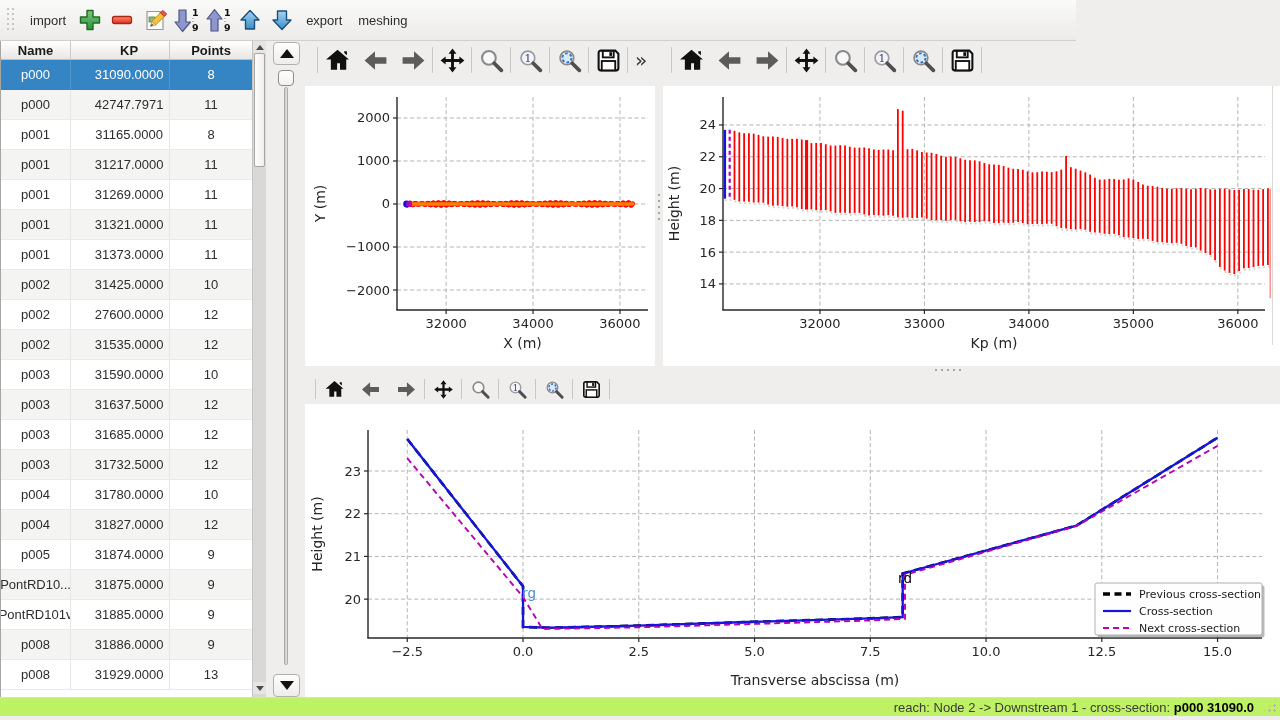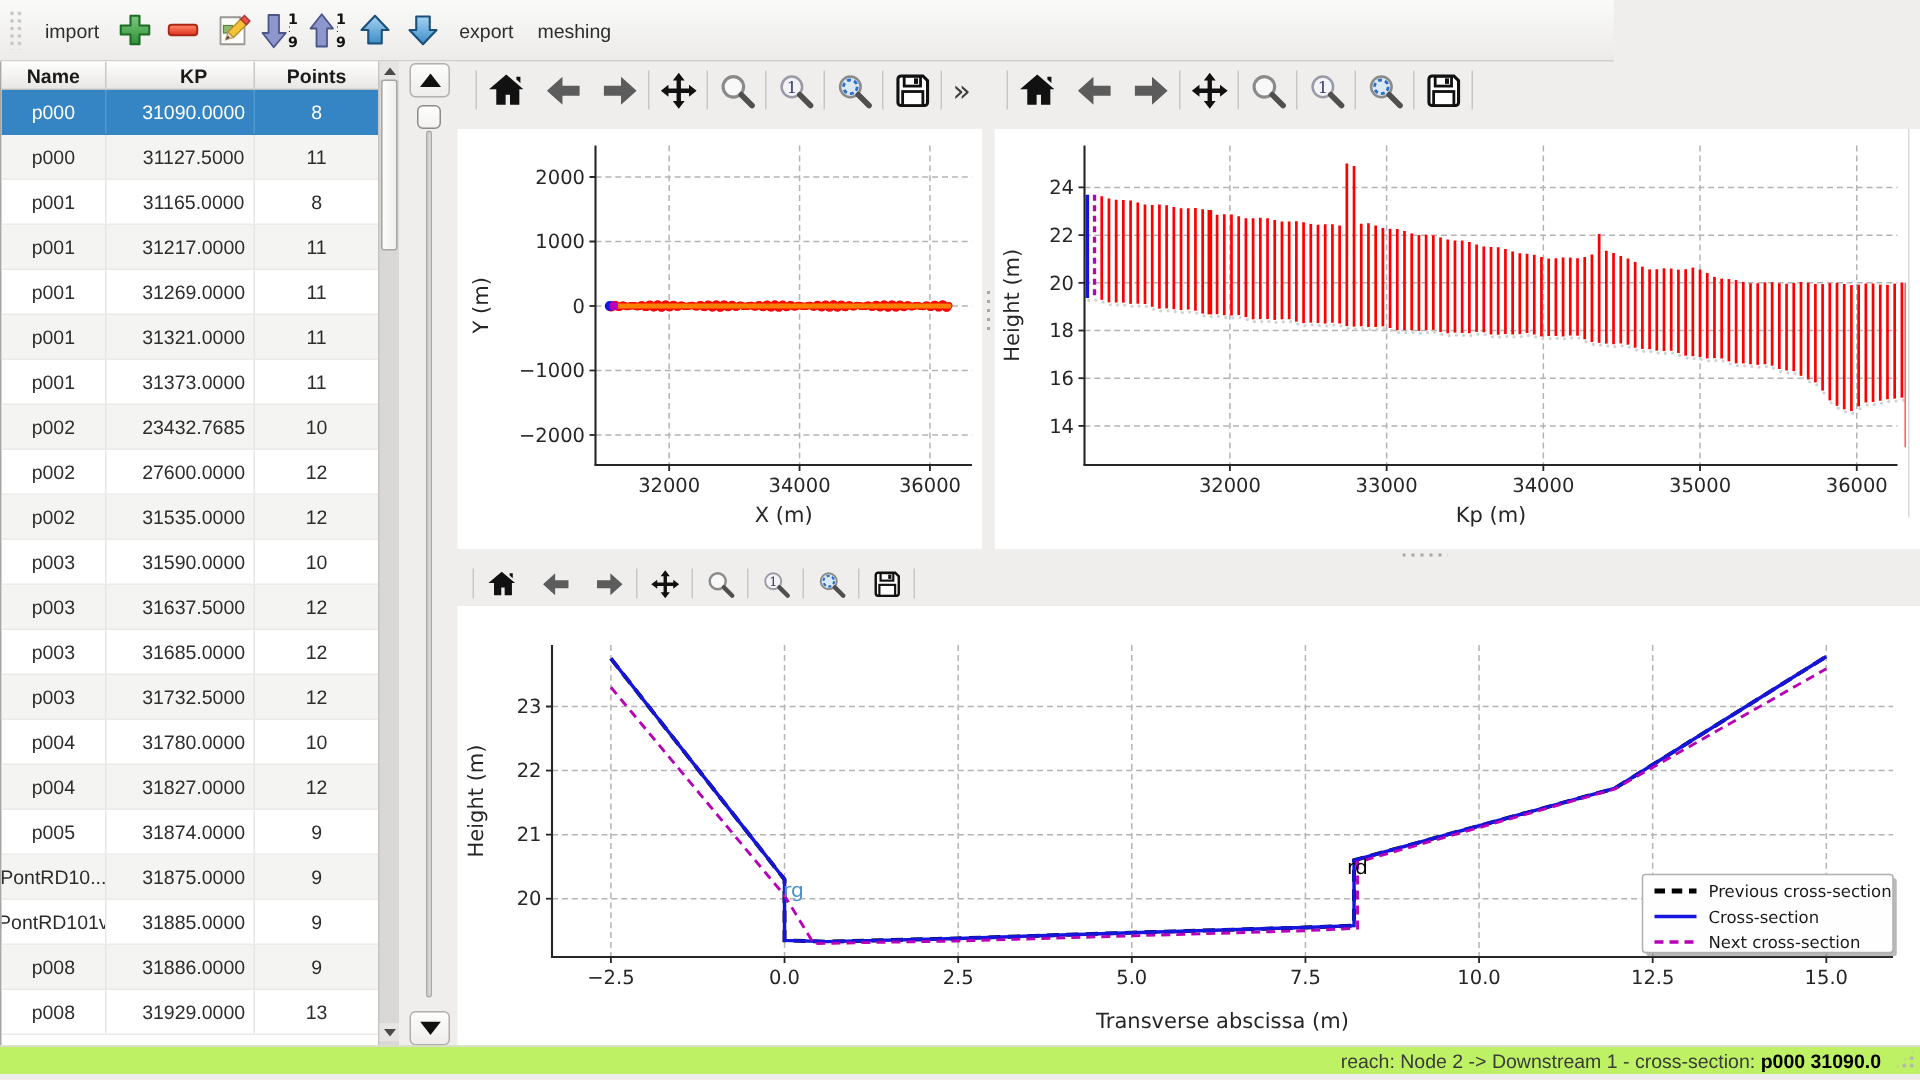--- a/index.html
+++ b/index.html
@@ -189,21 +189,21 @@
       <div class="hc c2">Points</div>
     </div>
   <div id="tbl-body">
       <div class="trow selected">
         <div class="tc c0">p000</div>
         <div class="tc c1">31090.0000</div>
         <div class="tc c2">8</div>
       </div>
       <div class="trow alt">
         <div class="tc c0">p000</div>
-        <div class="tc c1">31127.5000</div>
+        <div class="tc c1">42747.7971</div>
         <div class="tc c2">11</div>
       </div>
       <div class="trow">
         <div class="tc c0">p001</div>
         <div class="tc c1">31165.0000</div>
         <div class="tc c2">8</div>
       </div>
       <div class="trow alt">
         <div class="tc c0">p001</div>
         <div class="tc c1">31217.0000</div>
@@ -219,21 +219,21 @@
         <div class="tc c1">31321.0000</div>
         <div class="tc c2">11</div>
       </div>
       <div class="trow">
         <div class="tc c0">p001</div>
         <div class="tc c1">31373.0000</div>
         <div class="tc c2">11</div>
       </div>
       <div class="trow alt">
         <div class="tc c0">p002</div>
-        <div class="tc c1">23432.7685</div>
+        <div class="tc c1">31425.0000</div>
         <div class="tc c2">10</div>
       </div>
       <div class="trow">
         <div class="tc c0">p002</div>
         <div class="tc c1">27600.0000</div>
         <div class="tc c2">12</div>
       </div>
       <div class="trow alt">
         <div class="tc c0">p002</div>
         <div class="tc c1">31535.0000</div>

